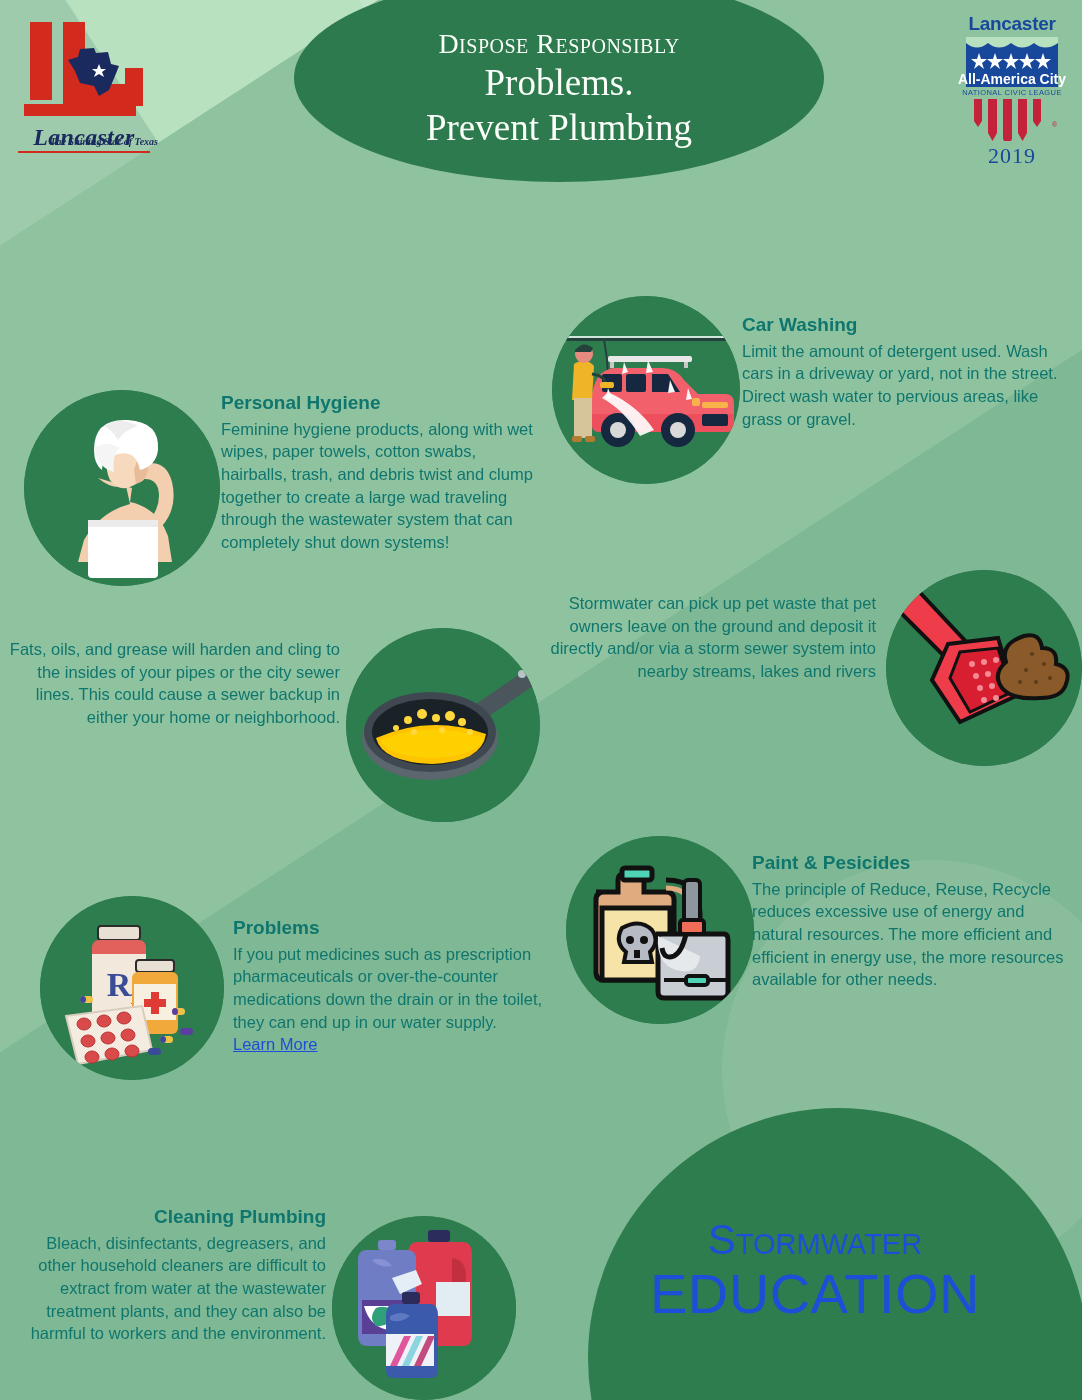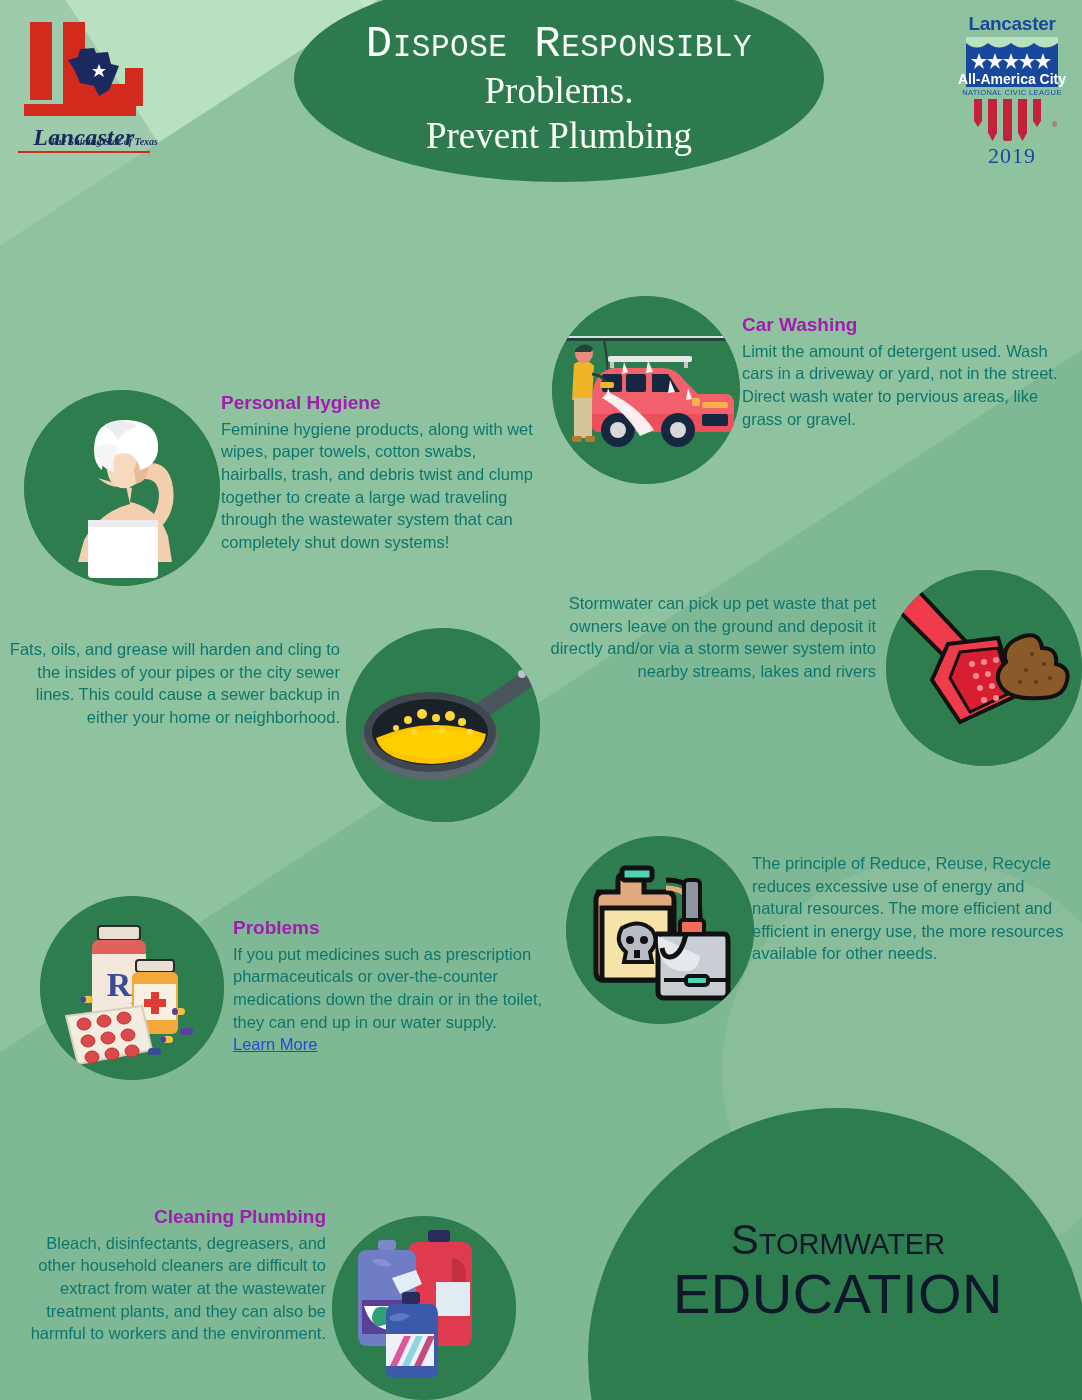--- a/index.html
+++ b/index.html
@@ -52,22 +52,22 @@
   }
 
   
   .title-oval{
     position:absolute;left:294px;top:-26px;width:530px;height:208px;
     background:#2d7a4f;border-radius:50%;
     display:flex;flex-direction:column;align-items:center;justify-content:center;
     text-align:center;color:#fbfff9;padding-top:22px;box-sizing:border-box;
   }
   .title-line1{
-    font-family:Liberation Mono, monospace;
-    font-size:44px;letter-spacing:.5px;font-weight:400;line-height:1;
+    font-family:Liberation Serif, serif;
+    font-size:28px;letter-spacing:.5px;font-weight:400;line-height:1;
     font-variant:small-caps;text-transform:capitalize;
   }
   .title-rest{
     font-family:"Liberation Serif", serif;
     font-size:37px;line-height:1.12;font-weight:400;margin-top:4px;
   }
 
   
   .logo{position:absolute;left:8px;top:16px;width:150px;height:160px;}
   .logo svg{display:block;}
@@ -94,21 +94,21 @@
     font-family:"Liberation Serif", serif;font-size:22px;color:#17489b;
     margin-top:2px;letter-spacing:1px;
   }
 
   
   .circle{
     position:absolute;border-radius:50%;background:#2e7d4f;overflow:hidden;
   }
   .sec-title{
     font-family:"Liberation Sans", sans-serif;font-weight:700;
-    font-size:19px;color:#a21caf;margin:0 0 4px 0;line-height:1.15;
+    font-size:19px;color:#0f766e;margin:0 0 4px 0;line-height:1.15;
   }
   .sec-body{
     font-family:"Liberation Sans", sans-serif;font-size:16.5px;
     color:#0f766e;line-height:1.37;margin:0;
   }
   .sec-link{
     font-family:"Liberation Sans", sans-serif;font-size:16.5px;
     color:#1d4ed8;line-height:1.37;display:block;
   }
   .txt{position:absolute;}
@@ -136,22 +136,22 @@
 
   #sec-clean-circle{left:332px;top:1216px;width:184px;height:184px;}
   #sec-clean-text{left:14px;top:1206px;width:312px;}
 
   
   .footer-circle{
     position:absolute;left:588px;top:1108px;width:500px;height:500px;
     background:#2e7d4f;border-radius:50%;
   }
   .footer-text{
-    position:absolute;left:608px;top:1216px;width:460px;text-align:center;
-    color:#0f172a;line-height:1.12;
+    position:absolute;left:585px;top:1216px;width:460px;text-align:center;
+    color:#1d4ed8;line-height:1.12;
   }
   .footer-l1{font-size:42px;font-family:"Liberation Sans", sans-serif;font-variant:small-caps;}
   .footer-l2{font-size:56px;font-family:"Liberation Sans", sans-serif;letter-spacing:.5px;}
 </style>
 </head>
 <body>
 
 <div id="poster">
 
   <div class="bg-base"></div>
@@ -438,20 +438,21 @@
       <rect x="114" y="84" width="24" height="14" rx="3" fill="#f26d57" stroke="#111" stroke-width="4"></rect>
 
       <path d="M120 98 q-4 18 -12 22 q-10 4 -12 -8" stroke="#111" stroke-width="5" fill="none"></path>
 
       <rect x="120" y="140" width="22" height="9" rx="3" fill="#4fd3b5" stroke="#111" stroke-width="4"></rect>
       <path d="M98 144 h24" stroke="#111" stroke-width="4" fill="none"></path>
       <path d="M142 144 h18" stroke="#111" stroke-width="4" fill="none"></path>
     </svg>
   </div>
   <div class="txt ta-left" id="sec-paint-text">
+    <div class="sec-title">Paint &amp; Pesicides</div>
     <div class="sec-body">The principle of Reduce, Reuse, Recycle reduces excessive use of energy and natural resources. The more efficient and efficient in energy use, the more resources available for other needs.</div>
   </div>
 
   <div class="circle" id="sec-clean-circle">
     <svg width="184" height="184" viewBox="0 0 184 184">
       <circle cx="92" cy="92" r="92" fill="#2e7d4f"></circle>
 
       <rect x="96" y="14" width="22" height="12" rx="3" fill="#2b2b5c"></rect>
       <path d="M86 26 h44 q10 0 10 12 v82 q0 10 -10 10 h-44 q-10 0 -10 -10 v-82 q0 -12 10 -12 z" fill="#e03a4e"></path>
       <path d="M120 42 q14 2 14 18 q0 16 -14 16 z" fill="#c2303f"></path>

